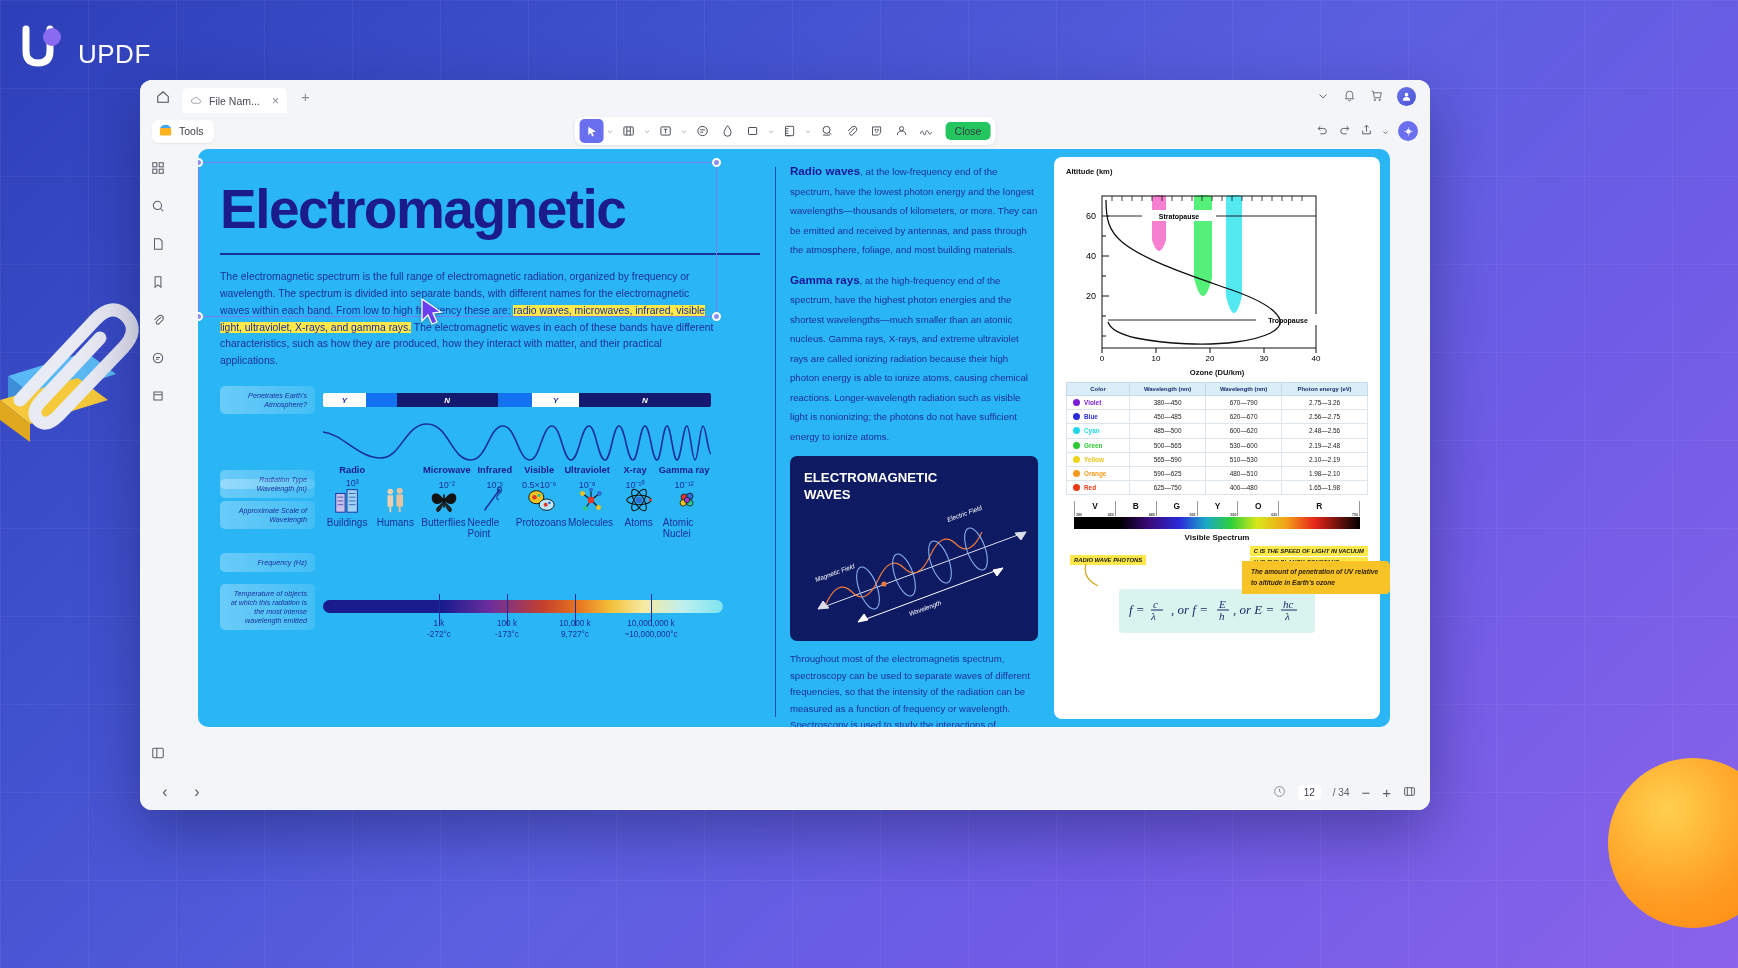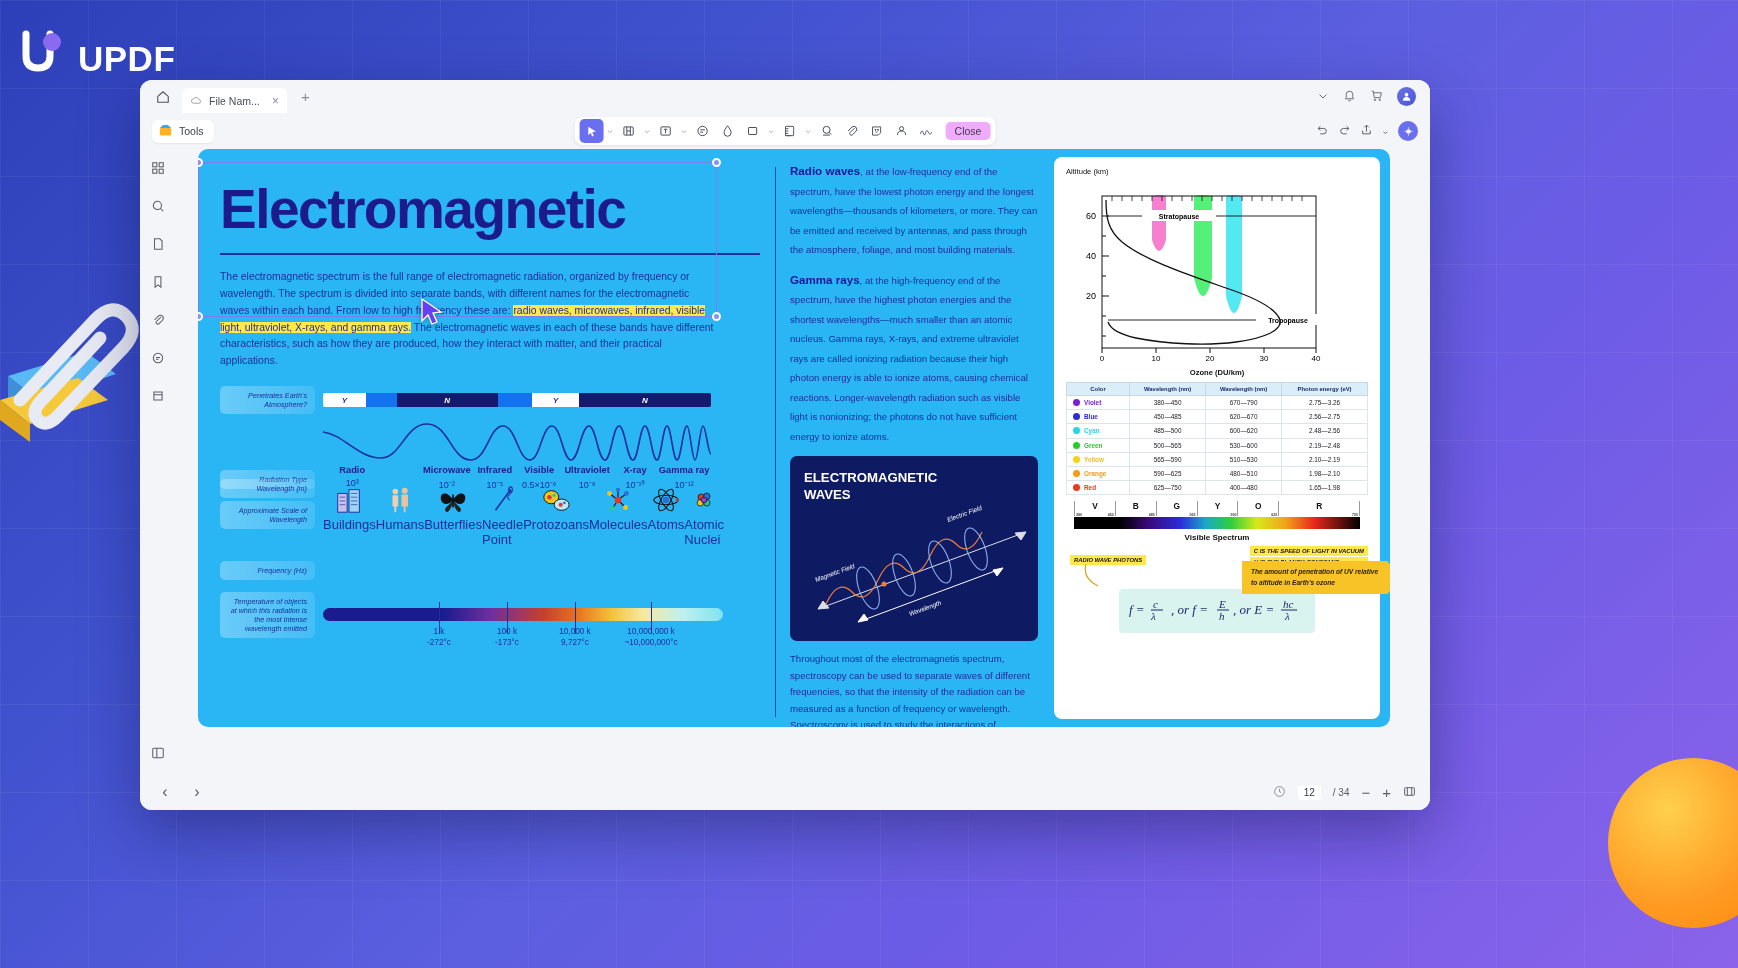--- a/index.html
+++ b/index.html
@@ -21,21 +21,21 @@
     background-image:
       linear-gradient(rgba(255,255,255,.05) 1px, transparent 1px),
       linear-gradient(90deg, rgba(255,255,255,.05) 1px, transparent 1px);
     background-size: 88px 88px;
   }
   .brand {
     position:absolute; left:18px; top:20px; display:flex; align-items:center; gap:12px;
     z-index:5;
   }
   .brand-logo { width:48px; height:48px; position:relative; }
-  .brand-text { color:#fff; font-size:35px; font-weight:700; letter-spacing:.5px;margin-top:19px; }
+  .brand-text { color:#fff; font-size:26px; font-weight:400; letter-spacing:.5px;margin-top:19px; }
 
   .deco-clip { position:absolute; left:0px; top:280px; width:160px; height:160px; z-index:4;}
   .deco-books { position:absolute; left:-10px; top:330px; z-index:3; }
   .orb {
     position:absolute; right:-40px; bottom:40px; width:170px; height:170px; border-radius:50%;
     background: radial-gradient(circle at 35% 30%, #ffd04d, #ff9a21 60%, #ff8a0f);
     z-index:4;
   }
 
   
@@ -77,21 +77,21 @@
     position:absolute; left:50%; transform:translateX(-50%);
     display:flex; align-items:center; gap:1px;
     background:#fff; border-radius:8px; height:28px; padding:0 5px;
     box-shadow:0 1px 3px rgba(0,0,0,.08);
   }
   .tool { width:24px;height:24px;display:flex;align-items:center;justify-content:center;border-radius:5px;cursor:pointer;}
   .tool.active { background:#6a6ff0; }
   .caret { width:11px;height:24px;display:flex;align-items:center;justify-content:center;cursor:pointer;}
   .caret svg { opacity:.55 }
   .close-btn {
-    font-size:10.5px; color:#3b3e48; background:#f0abfc; border-radius:5px;
+    font-size:10.5px; color:#3b3e48; background:#22c55e; border-radius:5px;
     padding:3px 9px; margin-left:6px; cursor:pointer;
   }
   .toolbar-right { margin-left:auto; display:flex; align-items:center; gap:9px; }
   .tb-circle {
     width:20px;height:20px;border-radius:50%;background:#6a6ff0;display:flex;align-items:center;justify-content:center;
   }
 
   
   .wbody { flex:1; display:flex; min-height:0; }
   .rail {
@@ -153,21 +153,21 @@
 
   .wave { width:388px; height:56px; margin-left:103px; }
 
   .rt { display:flex; width:388px; margin-left:103px; }
   .rt span { font-size:9.3px; font-weight:700; color:#1b1b8c; text-align:center; }
   .wl { display:flex; width:388px; margin-left:103px; }
   .wl span { font-size:9px; color:#1b2f9a; text-align:center; }
 
   .icons { display:flex; width:388px; margin-left:103px; margin-top:2px;}
   .icons > div { flex:1; display:flex; flex-direction:column; align-items:center; gap:2px;}
-  .icaption { font-size:13px; color:#1b2f9a; }
+  .icaption { font-size:10px; color:#1b2f9a; }
 
   .freqwrap { margin-left:103px; width:400px; position:relative; }
   .freqbar {
     height:13px; border-radius:7px;
     background:linear-gradient(90deg,#120024 0%,#2a0b4d 10%,#5a0f3d 22%,#b51d14 36%,#e8471a 44%,
       #f2d417 52%,#8ddc2c 57%,#1b5fd0 64%,#4a1fb5 70%,#e0259a 78%,#b61b86 85%,#2a1160 93%,#120b3a 100%);
   }
   .ticks { position:relative; height:22px; }
   .tick { position:absolute; top:-19px; width:1px; height:32px; background:#1b2f9a; }
   .ticklbl { position:absolute; top:14px; font-size:8.4px; color:#1b2f9a; transform:translateX(-50%); }
@@ -188,21 +188,21 @@
   .darkcard {
     background:#0e1b63; border-radius:7px; padding:14px 14px 10px; margin-top:6px; position:relative;
     height:185px; overflow:hidden;
   }
   .dc-title { color:#fff; font-size:13.2px; font-weight:700; line-height:1.25; }
 
   
   .whitecard {
     background:#fff; border-radius:8px; padding:10px 12px 12px; height:562px; position:relative;
   }
-  .chart-label { font-size:7.6px; font-weight:400; color:#111; }
+  .chart-label { font-size:7.6px; font-weight:700; color:#111; }
   .chart-x { font-size:7.6px; font-weight:700; color:#111; text-align:center; margin-top:1px;}
 
   table.ctab { border-collapse:collapse; width:100%; margin-top:5px; }
   table.ctab th {
     background:#d9eef8; font-size:5.9px; color:#1a2a6b; font-weight:700;
     border:1px solid #c9d8e6; padding:3px 2px;
   }
   table.ctab td {
     font-size:6.4px; color:#222; border:1px solid #dde5ec; padding:3.1px 3px; text-align:center;
   }

